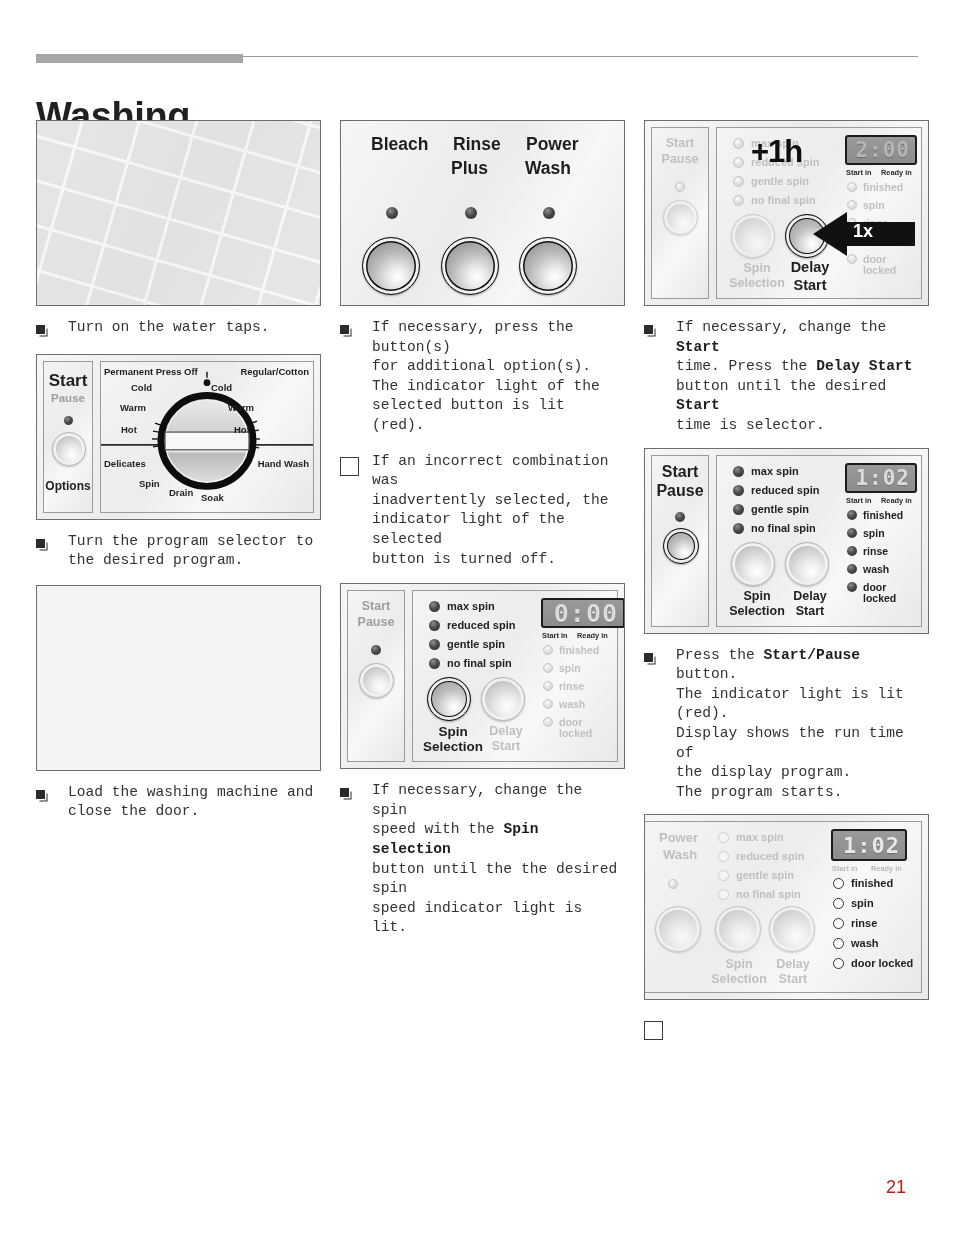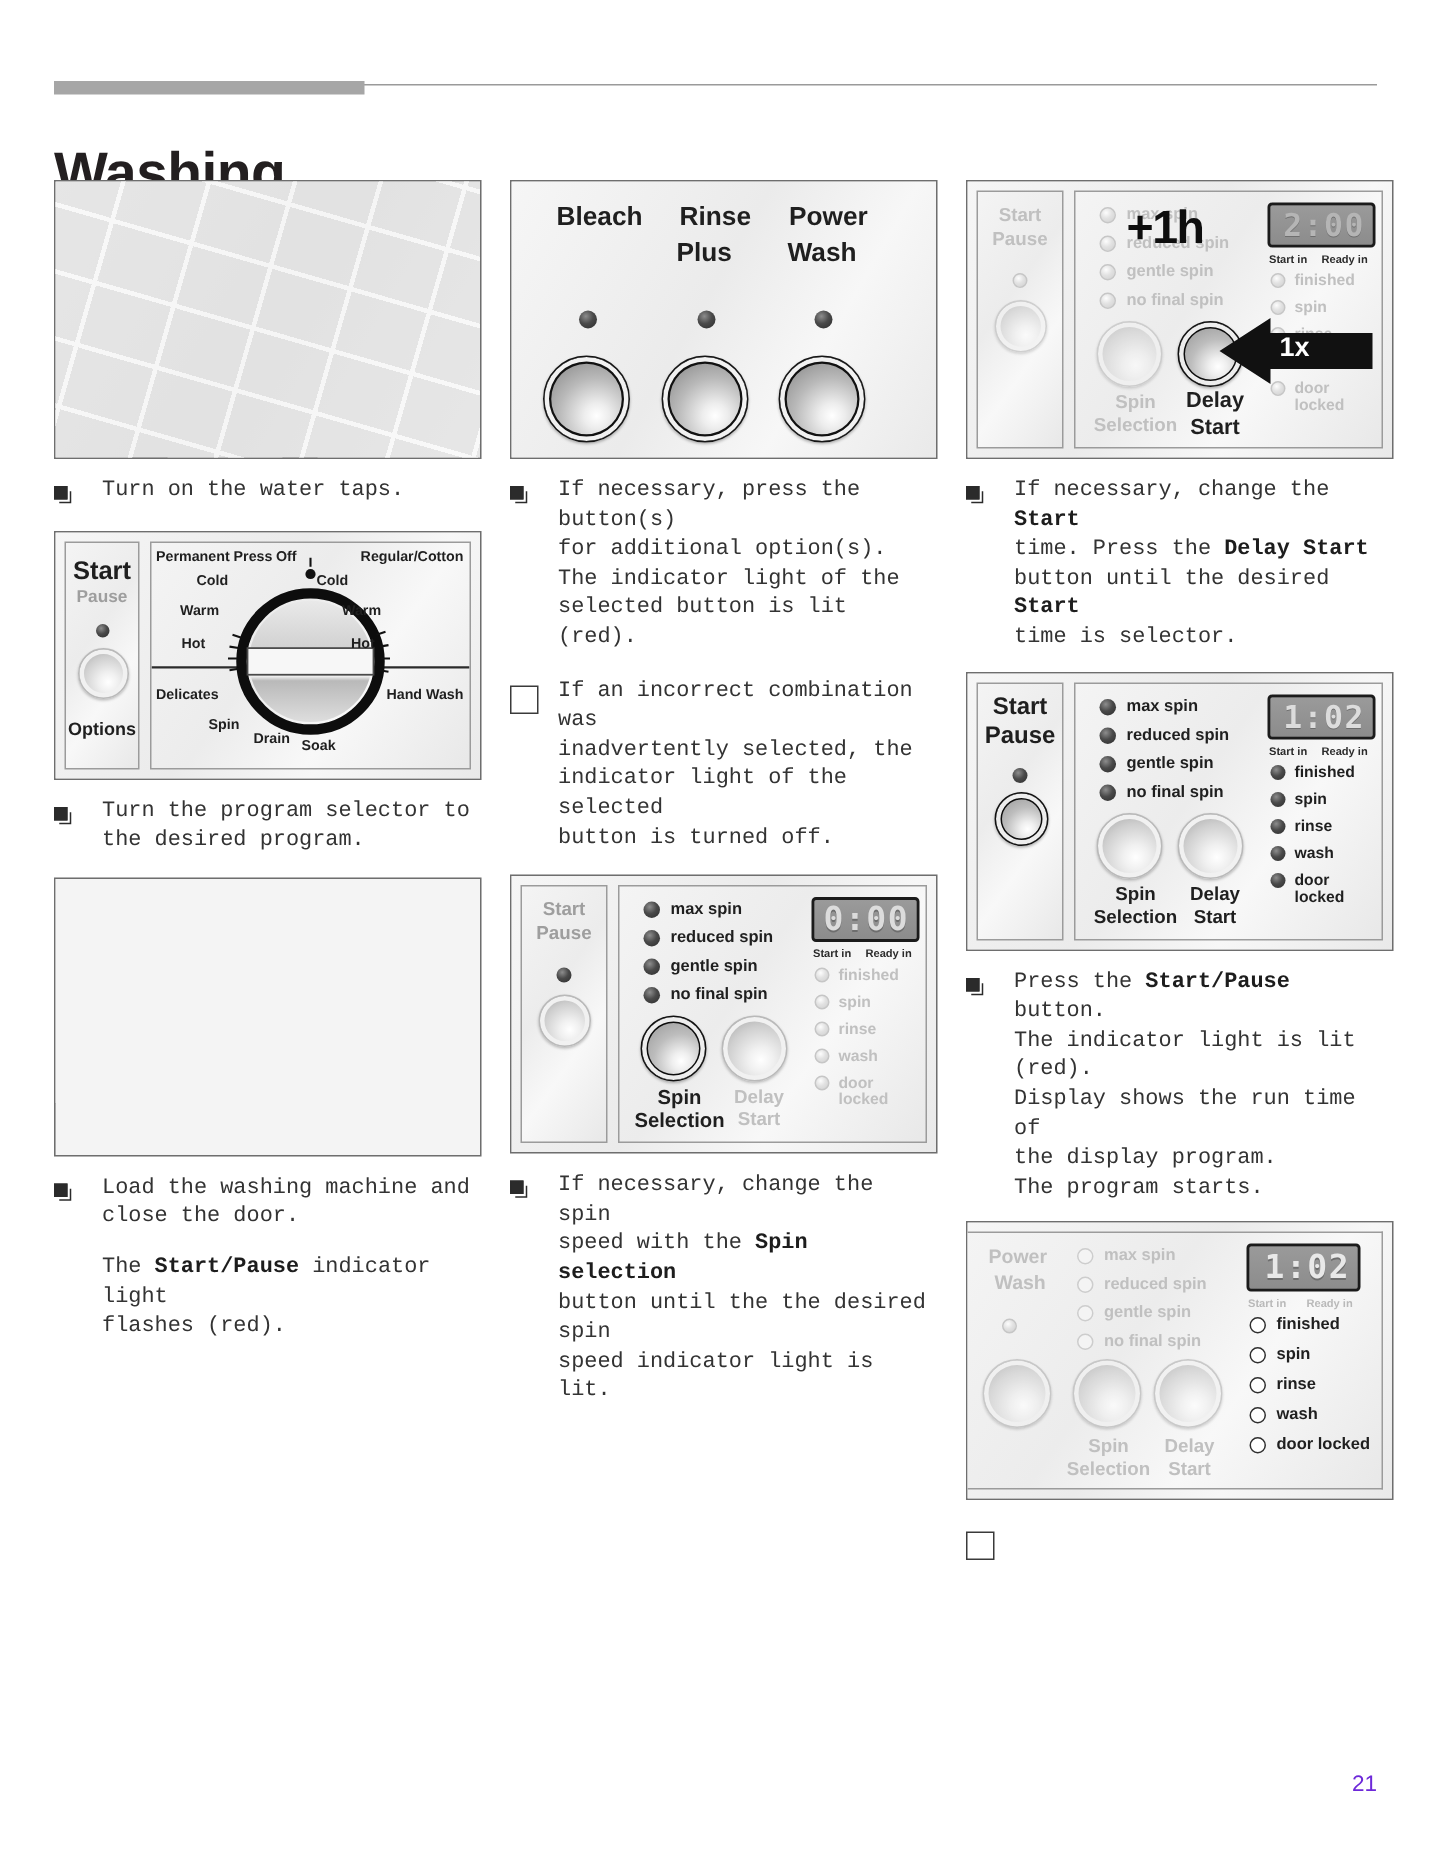--- a/index.html
+++ b/index.html
@@ -157,22 +157,22 @@
   .tilewall::after{
     content:""; position:absolute; inset:0;
     background:linear-gradient(120deg, #efefef 0%, #e4e4e4 50%, #f1f1f1 100%);
     mix-blend-mode:multiply; opacity:.35;
   }
 
   
   .washer-bg { position:absolute; inset:0; background:#f4f4f4; }
 
   .pagenum {
-    position:absolute; right:36px; bottom:37px;
-    font-size:15px; color:#6d28d9;
+    position:absolute; right:48px; bottom:37px;
+    font-size:18px; color:#b91c1c;
   }
 
   svg { display:block; }
 </style>
 </head>
 <body>
 
 <div class="top-rule"></div>
 <div class="top-tab"></div>
 <h1 class="page-title">Washing</h1>
@@ -326,24 +326,20 @@
 
       <path d="M84 172 q4 -50 46 -72 q22 -12 44 -20 l-8 -12 l38 8 l-22 30 l-8 -12 q-26 10 -44 24 q-26 20 -26 56z" fill="#111"></path>
     </svg>
   </div>
 
   <div class="step">
     <span class="marker"><i class="bullet-sq"></i></span>
     <span class="body">
       <span>Load the washing machine and</span><br>
       <span>close the door.</span>
-      <div class="sub">
-        <span>The </span><b>Start/Pause</b><span> indicator light</span><br>
-        <span>flashes (red).</span>
-      </div>
     </span>
   </div>
 </div>
 
 <div class="col col-2">
 
   <div class="fig" style="height:186px;">
     <div class="panel" style="padding:0;">
       <div style="position:absolute;inset:0;">
         <div class="lbl" style="left:30px;top:14px;font-size:17.5px;">Bleach</div>
@@ -404,21 +400,21 @@
         <div class="lbl" style="left:34px;top:67px;font-size:11px;">no final spin</div>
 
         <div class="knob sel" style="left:14px;top:86px;width:44px;height:44px;"></div>
         <div class="lbl" style="left:10px;top:134px;width:60px;text-align:center;font-size:13.5px;">Spin</div>
         <div class="lbl" style="left:2px;top:149px;width:76px;text-align:center;font-size:13.5px;">Selection</div>
 
         <div class="knob" style="left:68px;top:86px;width:44px;height:44px;"></div>
         <div class="lbl dim" style="left:68px;top:134px;width:50px;text-align:center;font-size:12.5px;">Delay</div>
         <div class="lbl dim" style="left:68px;top:149px;width:50px;text-align:center;font-size:12.5px;">Start</div>
 
-        <div class="lcd" style="left:128px;top:7px;width:72px;height:30px;font-size:22px;">0:00</div>
+        <div class="lcd" style="left:128px;top:7px;width:84px;height:30px;font-size:25px;">0:00</div>
         <div class="srl" style="left:129px;top:40px;">Start in</div>
         <div class="srl" style="left:164px;top:40px;">Ready in</div>
 
         <div class="led off" style="left:130px;top:54px;width:10px;height:10px;"></div>
         <div class="lbl dim" style="left:146px;top:54px;font-size:10.5px;">finished</div>
         <div class="led off" style="left:130px;top:72px;width:10px;height:10px;"></div>
         <div class="lbl dim" style="left:146px;top:72px;font-size:10.5px;">spin</div>
         <div class="led off" style="left:130px;top:90px;width:10px;height:10px;"></div>
         <div class="lbl dim" style="left:146px;top:90px;font-size:10.5px;">rinse</div>
         <div class="led off" style="left:130px;top:108px;width:10px;height:10px;"></div>

